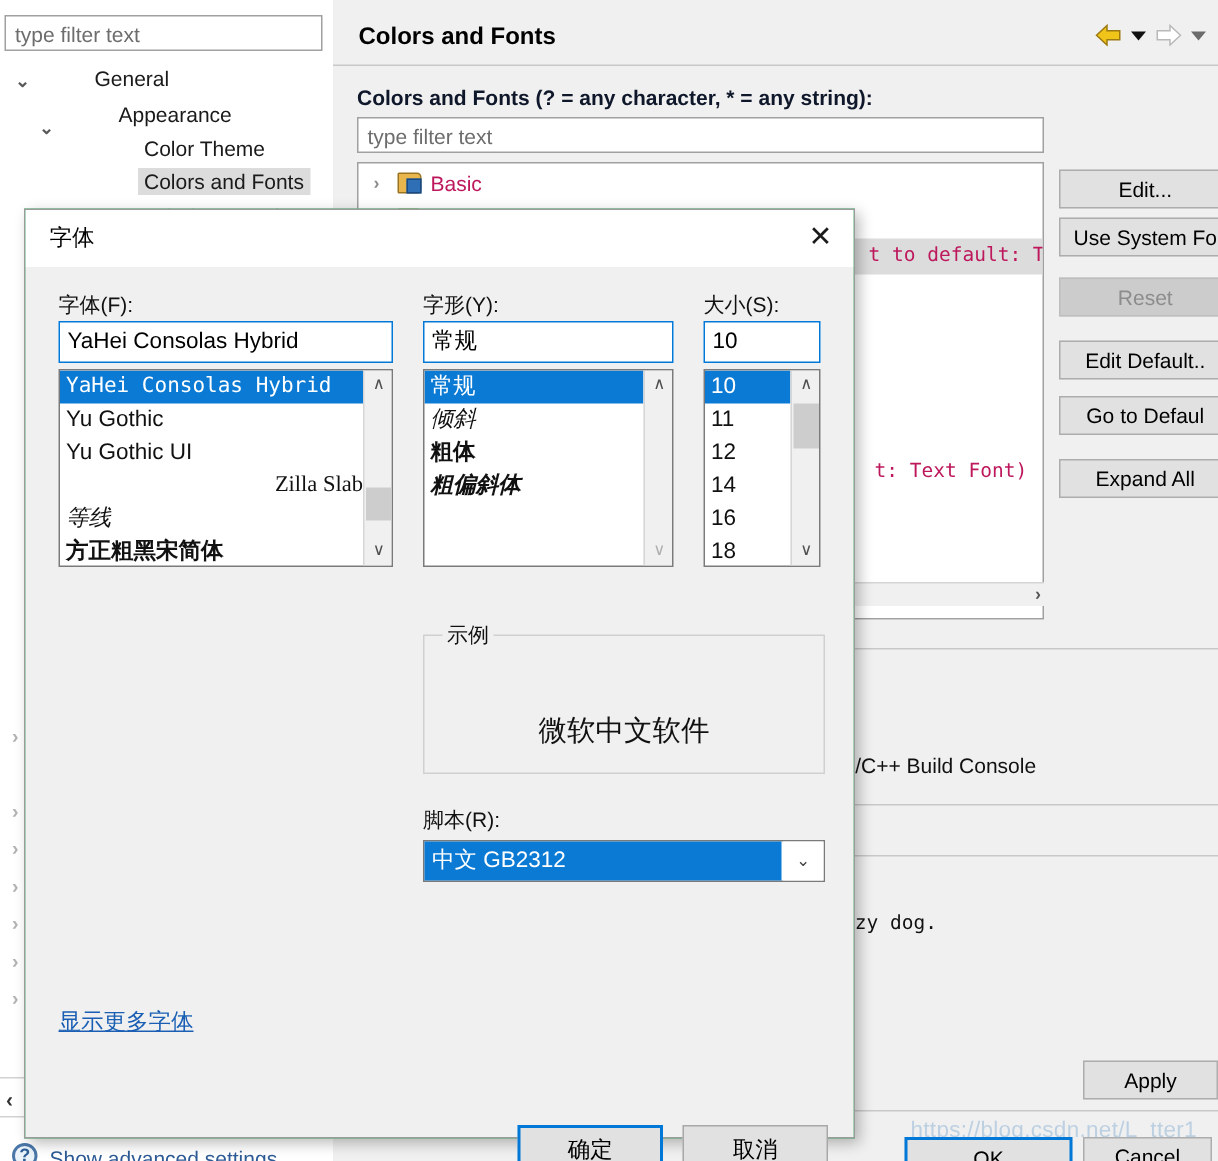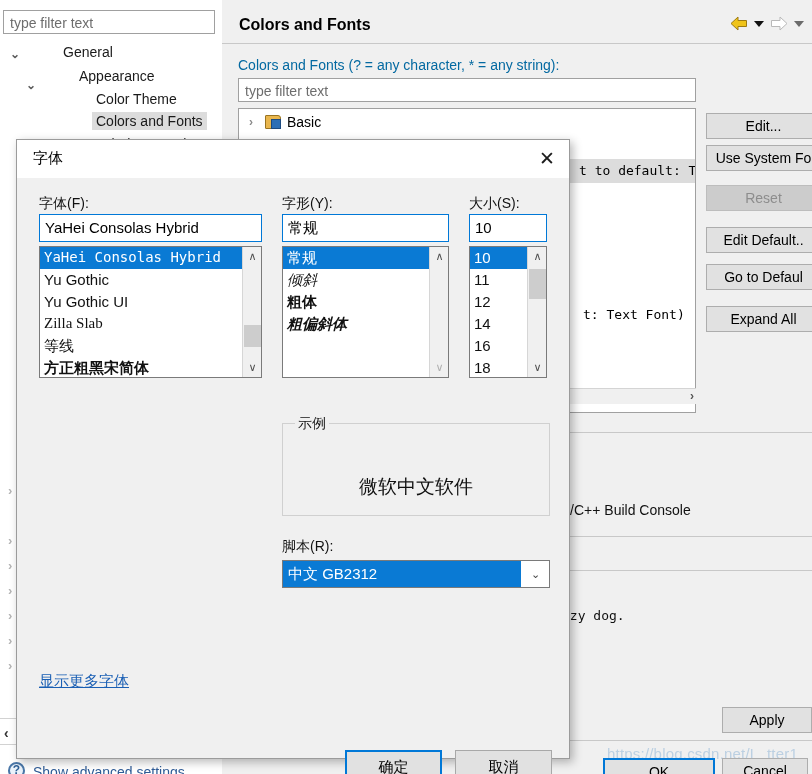--- a/index.html
+++ b/index.html
@@ -66,42 +66,42 @@
   .hdr-rule {
     position: absolute; left: 0; top: 43px; width: 590px; height: 1px; background: #c8c8c8;
   }
   .nav-arrows { position: absolute; right: 8px; top: 16px; display:flex; align-items:center; gap:6px; }
   .arrow-back svg, .arrow-fwd svg { display:block; }
   .caret { width:0;height:0;border-left:5px solid transparent;border-right:5px solid transparent; }
   .caret-dark { border-top:6px solid #111; }
   .caret-grey { border-top:6px solid #6b6b6b; }
 
   .desc-label {
-    position: absolute; left: 16px; top: 57px; font-size: 14px; color: #0369a1;
+    position: absolute; left: 16px; top: 57px; font-size: 14px; color: #0f172a; font-weight: bold;
   }
   .page-filter {
     position: absolute; left: 16px; top: 78px; width: 458px; height: 24px;
     border: 1px solid #a0a0a0; background: #fff;
     font-size: 14px; color: #6d6d6d; padding: 3px 6px; line-height: 18px;
   }
   .tree-panel {
     position: absolute; left: 16px; top: 108px; width: 458px; height: 305px;
     border: 1px solid #a0a0a0; background: #fff; overflow: hidden;
   }
   .tp-row { position: absolute; left: 0; width: 456px; height: 24px; white-space: nowrap; }
   .tp-twisty { position:absolute; left:10px; top:4px; color:#8a8a8a; font-size:12px; font-weight:600;}
   .tp-ico {
     position:absolute; left:26px; top:4px; width:16px; height:14px;
     background:#e9b64d; border:1px solid #9a7422; border-radius:1px 3px 3px 1px;
   }
   .tp-ico:after{
     content:""; position:absolute; right:-1px; bottom:-1px; width:8px;height:8px;
     background:#2e6fb5; border:1px solid #1c4a80;
   }
-  .tp-label { position:absolute; left:48px; top:3px; font-size:14px; color:#000000; }
+  .tp-label { position:absolute; left:48px; top:3px; font-size:14px; color:#be185d; }
   .tp-sel { background:#dcdcdc; }
   .tp-mono { font-family: "DejaVu Sans Mono", monospace; font-size:13px; }
 
   .hscroll {
     position:absolute; left:16px; top:388px; width:458px; height:16px;
     background:#f0f0f0; border-top:1px solid #d4d4d4;
   }
   .hscroll-thumb { position:absolute; left:1px; top:1px; width:155px; height:14px; background:#cdcdcd; }
   .hscroll-btn { position:absolute; right:2px; top:0px; font-size:12px; color:#555; font-weight:700; }
 
@@ -311,22 +311,22 @@
     </div>
 
     <div class="dlg-body">
 
       <div class="fld-label" style="left:22px; top:17px;">字体(F):</div>
       <div class="fld-input" style="left:22px; top:36px; width:223px;">YaHei Consolas Hybrid</div>
       <div class="listbox" style="left:22px; top:68px; width:223px; height:132px;">
         <div class="lb-item sel" style="top:0px; width:202px; font-family:'DejaVu Sans Mono', monospace; font-size:14px;">YaHei Consolas Hybrid</div>
         <div class="lb-item" style="top:22px; width:202px;">Yu Gothic</div>
         <div class="lb-item" style="top:44px; width:202px;">Yu Gothic UI</div>
-        <div class="lb-item" style="top:66px; width:202px; font-family:'Liberation Serif', serif;">Zilla Slab</div>
-        <div class="lb-item" style="top:88px; width:202px;">等线</div>
+        <div class="lb-item" style="top:66px; width:202px; font-family:'Liberation Serif', serif;text-align:right;">Zilla Slab</div>
+        <div class="lb-item" style="top:88px; width:202px;font-style:italic;">等线</div>
         <div class="lb-item" style="top:110px; width:202px; font-weight:bold;">方正粗黑宋简体</div>
 
         <div class="sb" style="right:0; height:130px;">
           <div class="sb-up" style="top:0;">∧</div>
           <div class="sb-thumb" style="top:78px; height:22px;"></div>
           <div class="sb-dn" style="bottom:0;">∨</div>
         </div>
       </div>
 
       <div class="fld-label" style="left:265px; top:17px;">字形(Y):</div>

